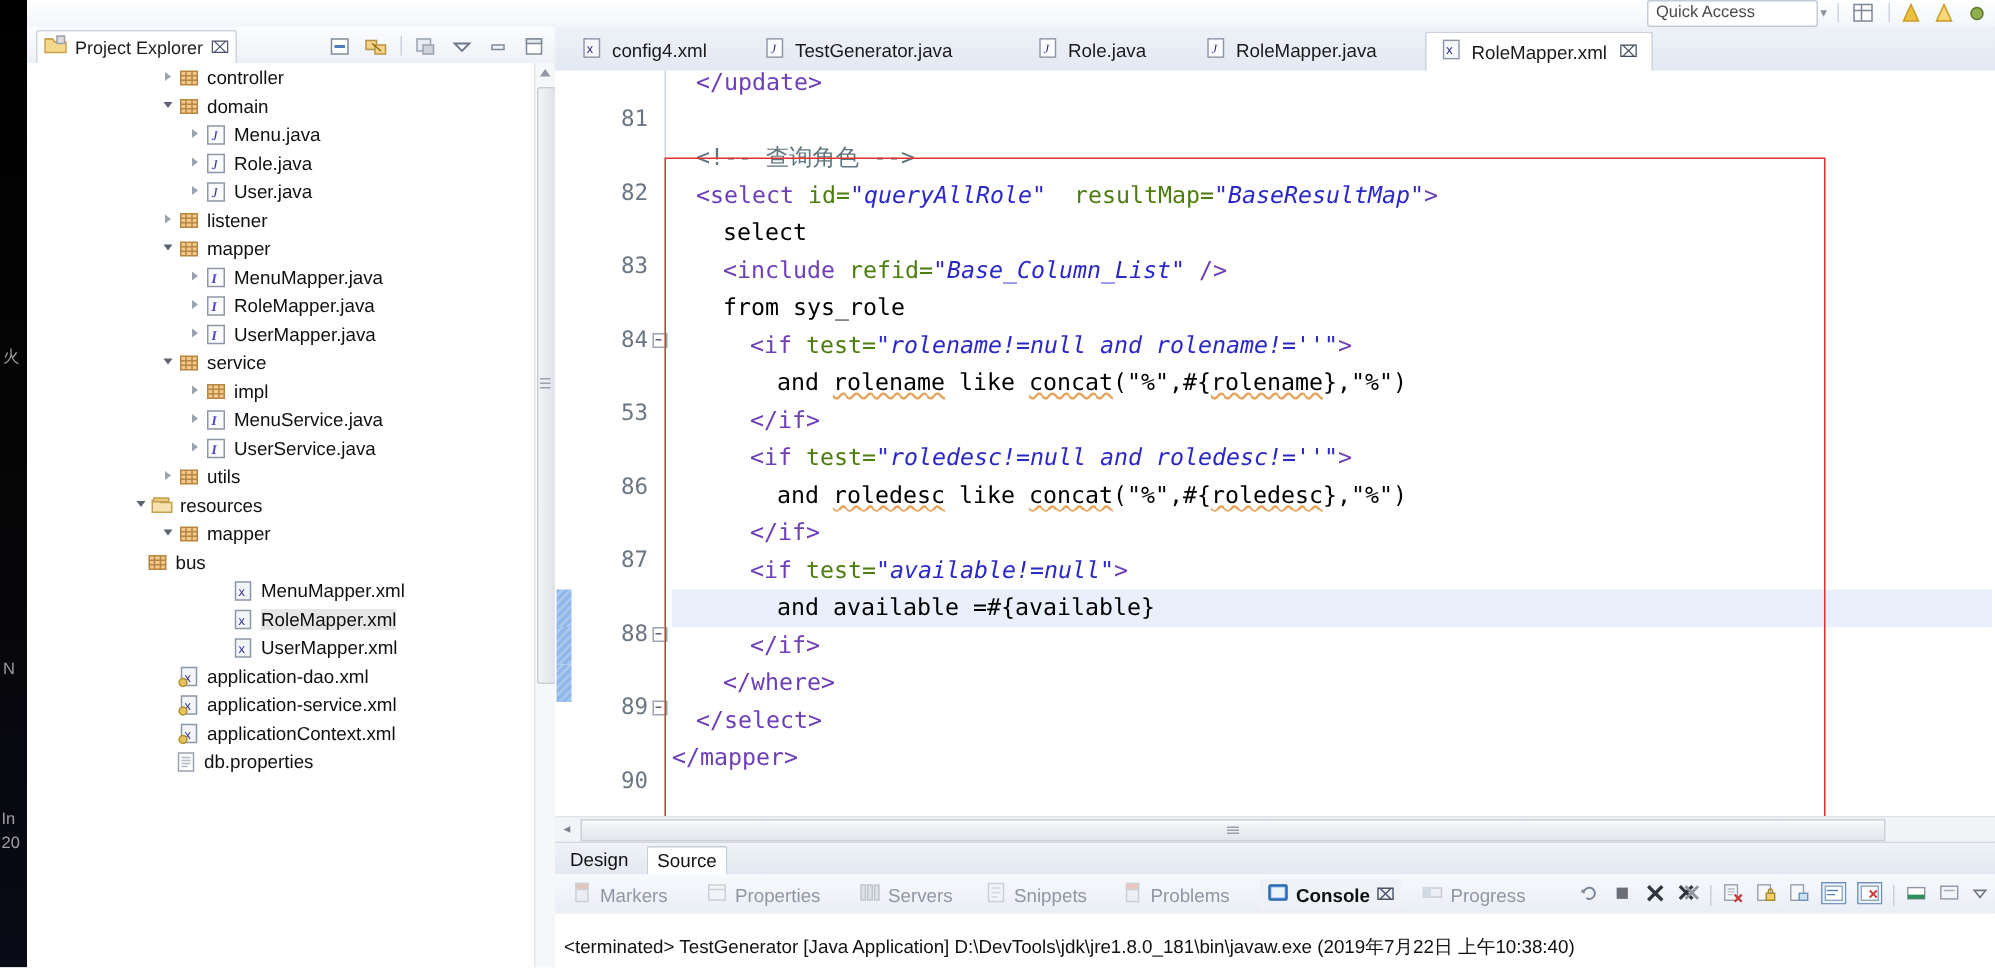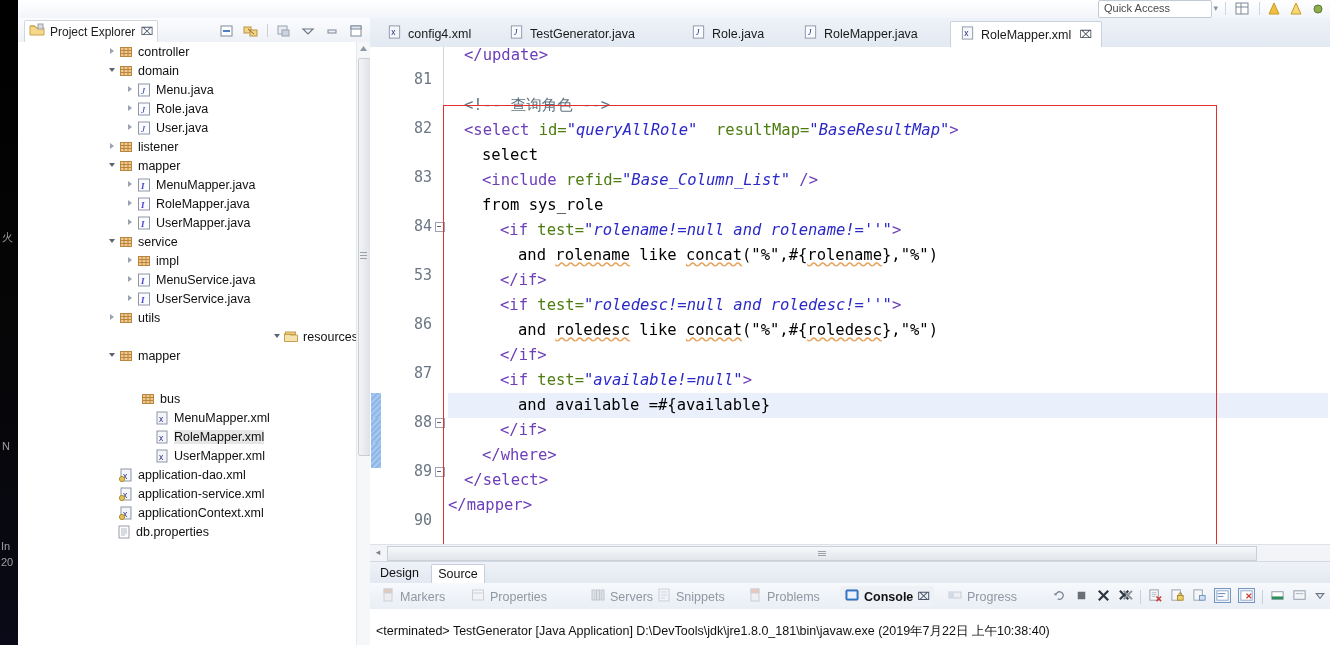--- a/index.html
+++ b/index.html
@@ -357,40 +357,40 @@
             <span class="arrow collapsed"></span>
             <span class="ico"><svg width="16" height="16" viewBox="0 0 16 16">
                 <rect x="2.5" y="3.5" width="11" height="9" fill="#f0c98f" stroke="#b9853f"></rect>
                 <line x1="2.5" y1="6.5" x2="13.5" y2="6.5" stroke="#b9853f"></line>
                 <line x1="2.5" y1="9.5" x2="13.5" y2="9.5" stroke="#b9853f"></line>
                 <line x1="6" y1="3.5" x2="6" y2="12.5" stroke="#b9853f"></line>
                 <line x1="10" y1="3.5" x2="10" y2="12.5" stroke="#b9853f"></line>
               </svg></span>
             <span class="txt">utils</span>
           </div>
-          <div class="row" style="padding-left: 72px; justify-content: flex-end;">
+          <div class="row" style="padding-left: 72px;">
             <span class="arrow expanded"></span>
             <span class="ico"><svg width="16" height="16" viewBox="0 0 16 16">
                 <path d="M1.5 4.5h4.5l1 1.5h7.5v6.5h-13z" fill="#f6e2ae" stroke="#c2a050"></path>
                 <rect x="2.5" y="3" width="10" height="2.5" fill="#efc877" stroke="#c2a050"></rect>
               </svg></span>
             <span class="txt">resources</span>
           </div>
           <div class="row" style="padding-left: 90px;">
             <span class="arrow expanded"></span>
             <span class="ico"><svg width="16" height="16" viewBox="0 0 16 16">
                 <rect x="2.5" y="3.5" width="11" height="9" fill="#f0c98f" stroke="#b9853f"></rect>
                 <line x1="2.5" y1="6.5" x2="13.5" y2="6.5" stroke="#b9853f"></line>
                 <line x1="2.5" y1="9.5" x2="13.5" y2="9.5" stroke="#b9853f"></line>
                 <line x1="6" y1="3.5" x2="6" y2="12.5" stroke="#b9853f"></line>
                 <line x1="10" y1="3.5" x2="10" y2="12.5" stroke="#b9853f"></line>
               </svg></span>
             <span class="txt">mapper</span>
           </div>
-          <div class="row" style="padding-left: 112px; margin-top: 24px;">
+          <div class="row" style="padding-left: 69px;">
             <span class="arrow"></span>
             <span class="ico"><svg width="16" height="16" viewBox="0 0 16 16">
                 <rect x="2.5" y="3.5" width="11" height="9" fill="#f0c98f" stroke="#b9853f"></rect>
                 <line x1="2.5" y1="6.5" x2="13.5" y2="6.5" stroke="#b9853f"></line>
                 <line x1="2.5" y1="9.5" x2="13.5" y2="9.5" stroke="#b9853f"></line>
                 <line x1="6" y1="3.5" x2="6" y2="12.5" stroke="#b9853f"></line>
                 <line x1="10" y1="3.5" x2="10" y2="12.5" stroke="#b9853f"></line>
               </svg></span>
             <span class="txt">bus</span>
           </div>
@@ -593,21 +593,21 @@
             </svg></span>
           <span>Markers</span>
         </div>
         <div class="bt-tab" style="left: 96px;">
           <span style="opacity: 0.55;"><svg width="16" height="16" viewBox="0 0 16 16">
               <rect x="2.5" y="3" width="11" height="10" fill="#f4f5f7" stroke="#b0b4bb"></rect>
               <line x1="2.5" y1="6" x2="13.5" y2="6" stroke="#b0b4bb"></line>
             </svg></span>
           <span>Properties</span>
         </div>
-        <div class="bt-tab" style="left: 216px; align-items: center;">
+        <div class="bt-tab" style="left: 198px; align-items: center;">
           <span style="opacity: 0.55;"><svg width="16" height="16" viewBox="0 0 16 16">
               <rect x="2" y="3" width="3" height="10" fill="#cfd4db" stroke="#9aa0aa"></rect>
               <rect x="6.5" y="3" width="3" height="10" fill="#cfd4db" stroke="#9aa0aa"></rect>
               <rect x="11" y="3" width="3" height="10" fill="#cfd4db" stroke="#9aa0aa"></rect>
             </svg></span>
           <span>Servers</span>
         </div>
         <div class="bt-tab" style="left: 282px;">
           <span style="opacity: 0.55;"><svg width="16" height="16" viewBox="0 0 16 16">
               <rect x="3" y="2" width="10" height="12" fill="#f2f4f7" stroke="#aeb4bd"></rect>

